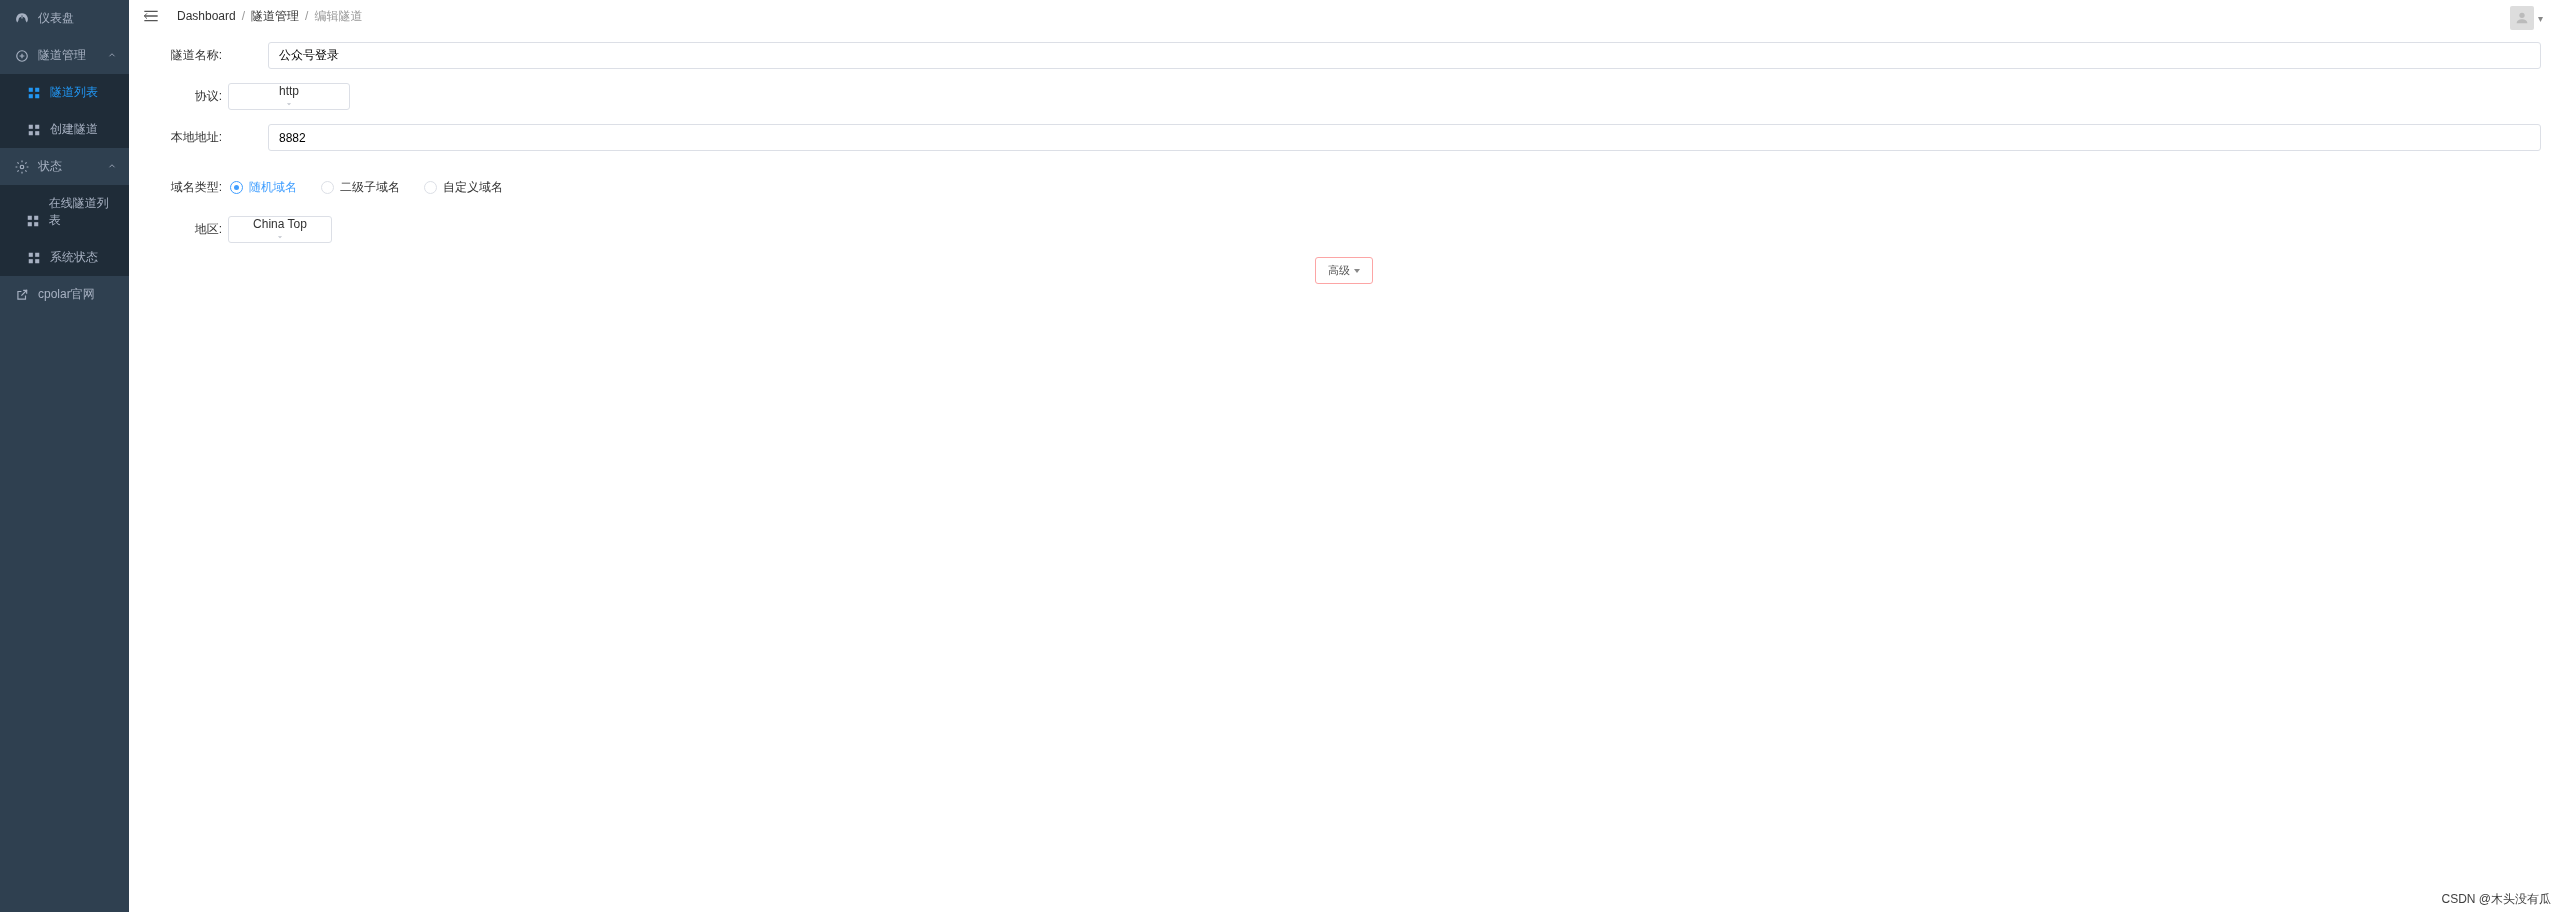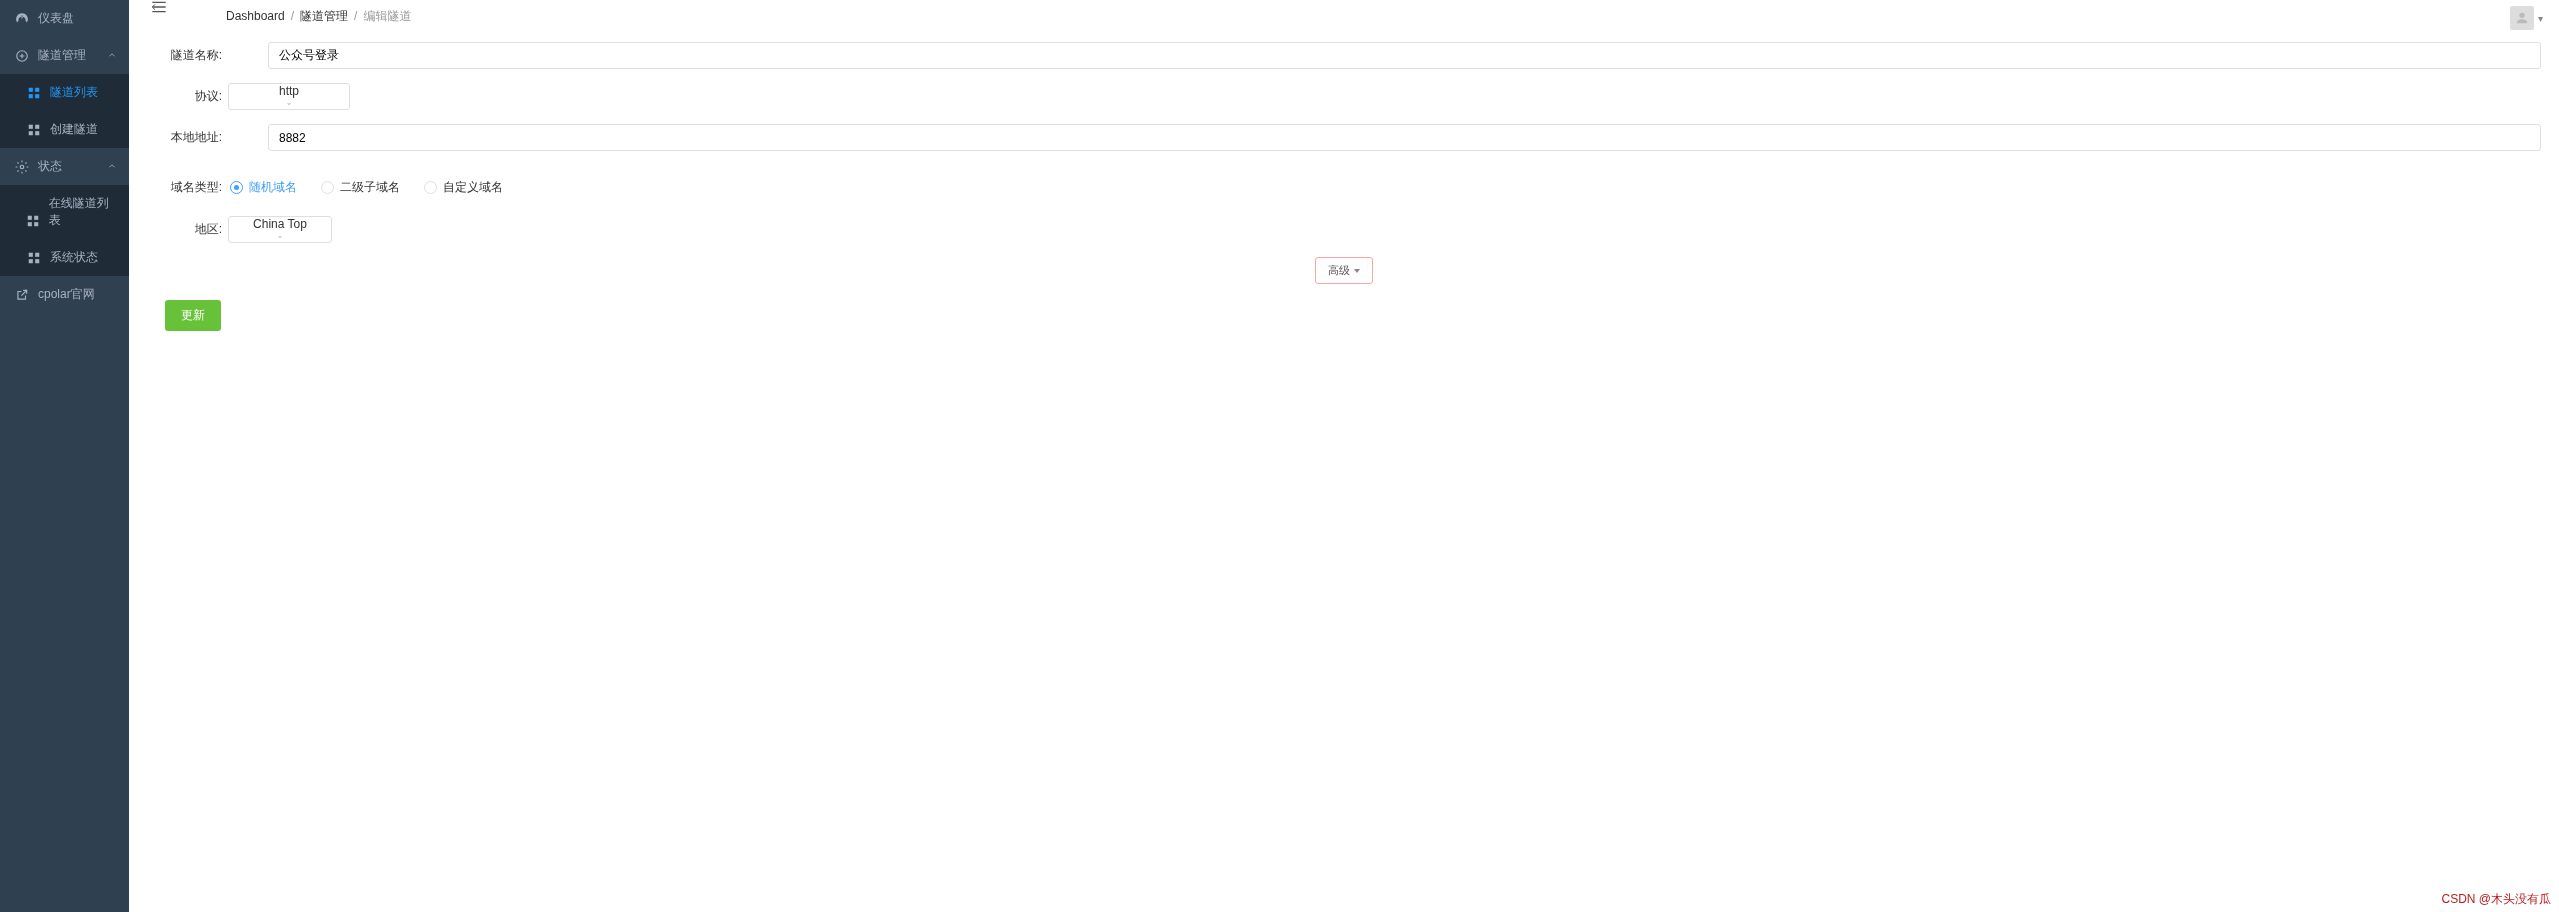--- a/index.html
+++ b/index.html
@@ -8,21 +8,21 @@
     .sidebar { position: absolute; left: 0; top: 0; width: 129px; height: 100%; background: #2f4050; color: #a7b1c2; }
     .sidebar-item { display: flex; align-items: flex-end; padding: 10px 14px; font-size: 12px; cursor: pointer; position: relative; }
     .sidebar-item.child { padding-left: 26px; background: #1f2c38; }
     .sidebar-item.active { color: #2196f3; }
     .sidebar-item.expanded { background: #2f4050; }
     .sidebar-icon { width: 16px; height: 16px; margin-right: 8px; display: inline-flex; align-items: center; justify-content: center; }
     .sidebar-icon svg { width: 14px; height: 14px; }
     .chevron { position: absolute; right: 12px; top: 50%; transform: translateY(-50%); font-size: 10px; }
     .chevron svg { width: 10px; height: 10px; }
 
-    .header { position: absolute; left: 129px; top: 0; right: 0; height: 32px; background: #fff; display: flex; padding: 0 22px; font-size: 12px; gap: 41px; }
+    .header { position: absolute; left: 129px; top: 0; right: 0; height: 32px; background: #fff; display: flex; align-items: center; padding: 0 14px; font-size: 12px; }
     .menu-toggle { margin-right: 18px; cursor: pointer; display: flex; }
     .menu-toggle svg { width: 16px; height: 14px; }
     .breadcrumb { display: flex; align-items: center; color: #333; }
     .breadcrumb-sep { margin: 0 6px; color: #999; }
     .breadcrumb-current { color: #999; }
     .avatar-wrap { position: absolute; right: 16px; top: 6px; display: flex; align-items: center; }
     .avatar { width: 24px; height: 24px; background: #ddd; border-radius: 2px; display: flex; align-items: center; justify-content: center; }
     .avatar svg { width: 16px; height: 16px; fill: #bbb; }
     .caret { margin-left: 4px; font-size: 10px; color: #888; }
 
@@ -39,21 +39,21 @@
     .radio-item.selected .radio-dot::after { content: ""; width: 5px; height: 5px; background: #409eff; border-radius: 50%; }
     .radio-item.selected span:last-child { color: #409eff; }
     
     .advanced-wrap { display: flex; justify-content: center; margin: 6px 0 16px 0; }
     .advanced-btn { border: 1px solid #fca5a5; border-radius: 3px; padding: 5px 12px; font-size: 11px; background: #fff; cursor: pointer; display: flex; align-items: center; gap: 4px; color: #555; }
     .advanced-btn::after { content: ""; border-left: 3px solid transparent; border-right: 3px solid transparent; border-top: 4px solid #888; }
 
     .submit-row { padding-left: 18px; }
     .submit-btn { background: #67c23a; color: #fff; border: none; border-radius: 3px; padding: 7px 16px; font-size: 12px; cursor: pointer; }
 
-    .watermark { position: absolute; right: 8px; bottom: 4px; font-size: 12px; color: #b91c1c; }
+    .watermark { position: absolute; right: 8px; bottom: 4px; font-size: 12px; color: #404040; }
   </style>
 </head>
 <body>
 
 <nav class="sidebar">
   <div class="sidebar-item">
     <span class="sidebar-icon">
         <svg viewBox="0 0 24 24" fill="currentColor">
           <path d="M12 2a10 10 0 00-8 16l2-4a6 6 0 1112 0l2 4a10 10 0 00-8-16zM11 6h2v5h-2z"></path>
         </svg>
@@ -205,18 +205,15 @@
       <span class="select-arrow"><svg viewBox="0 0 24 24">
             <path d="M7 10l5 5 5-5z"></path>
           </svg></span>
     </div>
   </div>
   <div class="advanced-wrap">
     <button class="advanced-btn">
       <span>高级</span>
     </button>
   </div>
-  <div class="submit-row">
-    <button class="submit-btn">更新</button>
-  </div>
 </main>
 
 <div class="watermark">CSDN @木头没有瓜</div>
 
 </body></html>

